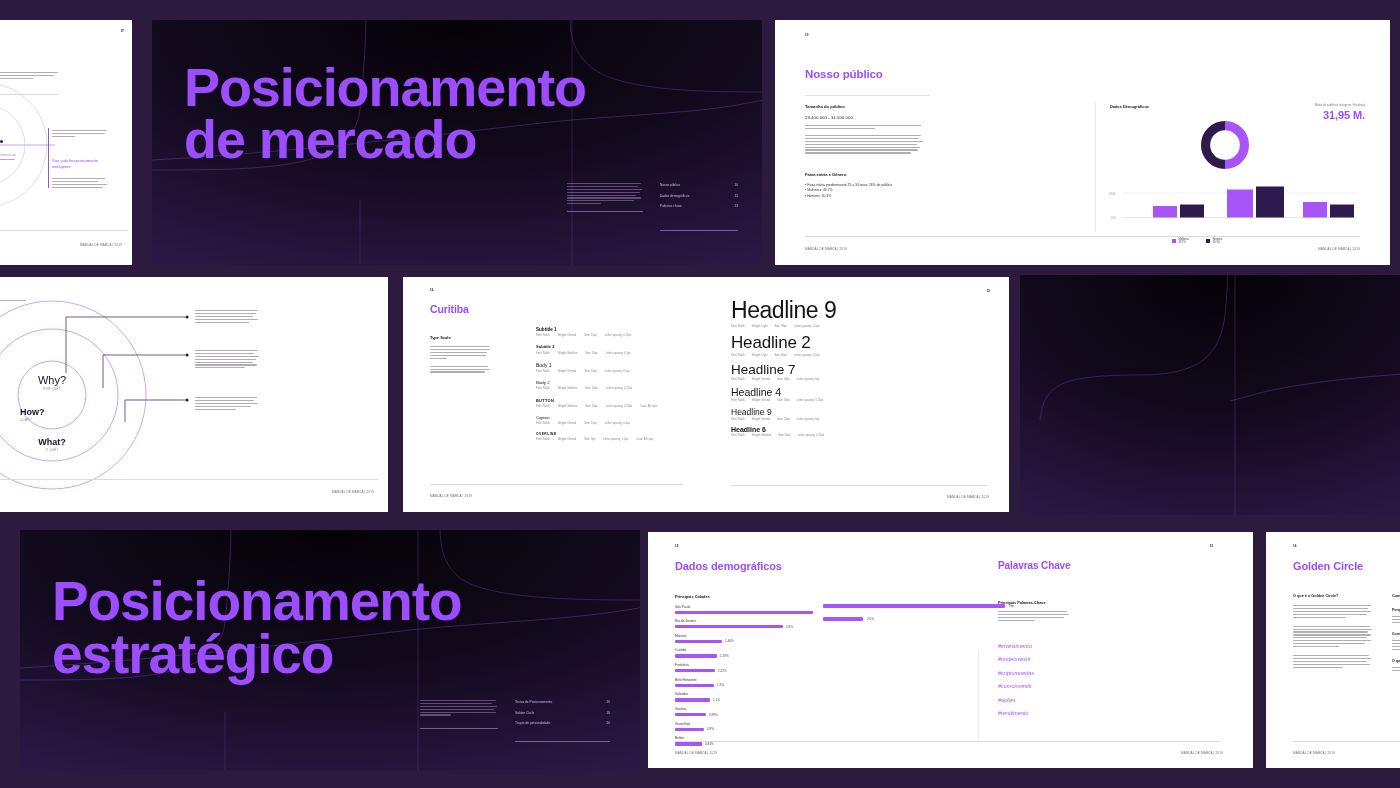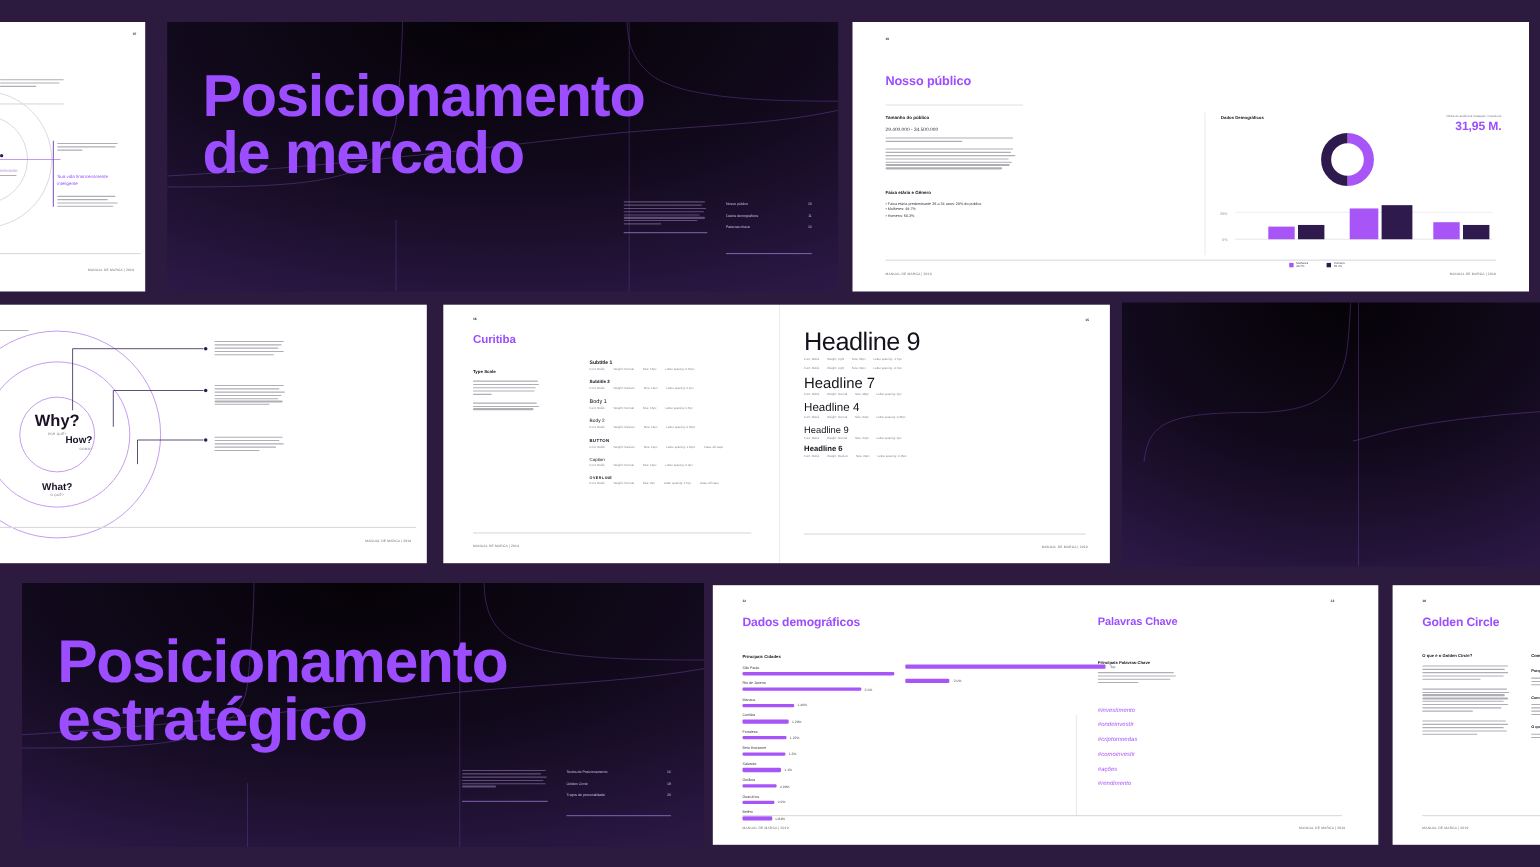--- a/index.html
+++ b/index.html
@@ -255,24 +255,24 @@
         </div>
     </div>
 
     <svg style="position:absolute; left:72px; top:18px; width:200px; height:200px;" viewBox="0 0 200 200">
       <circle cx="100" cy="100" r="94" fill="none" stroke="#c49bf0" stroke-width="0.9"></circle>
       <circle cx="100" cy="100" r="66" fill="none" stroke="#c49bf0" stroke-width="0.9"></circle>
       <circle cx="100" cy="100" r="34" fill="none" stroke="#c49bf0" stroke-width="0.9"></circle>
     </svg>
 
     <div style="position:absolute; left:140px; top:97px; width:64px; text-align:center;">
-      <div style="font-size:15px; font-weight:700; color:#1a1126;">Why?</div>
+      <div style="font-size:11px; font-weight:400; color:#1a1126;">Why?</div>
       <div style="font-size:2.9px; color:#7d7889; letter-spacing:.08em; margin-top:1px;">POR QUÊ?</div>
     </div>
-    <div style="position:absolute; left:140px; top:118px; width:64px; text-align:right;">
+    <div style="position:absolute; left:140px; top:130px; width:64px; text-align:left;">
       <div style="font-size:9px; font-weight:700; color:#1a1126;">How?</div>
       <div style="font-size:2.9px; color:#7d7889; letter-spacing:.08em; margin-top:1px;">COMO?</div>
     </div>
     <div style="position:absolute; left:140px; top:160px; width:64px; text-align:center;">
       <div style="font-size:9px; font-weight:700; color:#1a1126;">What?</div>
       <div style="font-size:2.9px; color:#7d7889; letter-spacing:.08em; margin-top:1px;">O QUÊ?</div>
     </div>
 
     <svg style="position:absolute; left:160px; top:18px; width:230px; height:200px;" viewBox="0 0 230 200">
       <path d="M 26 78 L 26 22 L 145 22" fill="none" stroke="#2e1a4d" stroke-width="0.7"></path>
@@ -416,20 +416,21 @@
       <div class="hl-item">
         <div style="font-size:23px; font-weight:300; color:#16121c; letter-spacing:-0.02em;">Headline 9</div>
         <div class="hl-specs">
             <span>Font: Rubik</span>
             <span>Weight: Light</span>
             <span>Size: 96px</span>
             <span>Letter spacing: -1.5px</span>
           </div>
       </div>
       <div class="hl-item">
+        <div style="font-size:17px; font-weight:300; color:#16121c; letter-spacing:-0.01em;">Headline 2</div>
         <div class="hl-specs">
             <span>Font: Rubik</span>
             <span>Weight: Light</span>
             <span>Size: 60px</span>
             <span>Letter spacing: -0.5px</span>
           </div>
       </div>
       <div class="hl-item">
         <div style="font-size:13.5px; font-weight:400; color:#16121c;">Headline 7</div>
         <div class="hl-specs">

